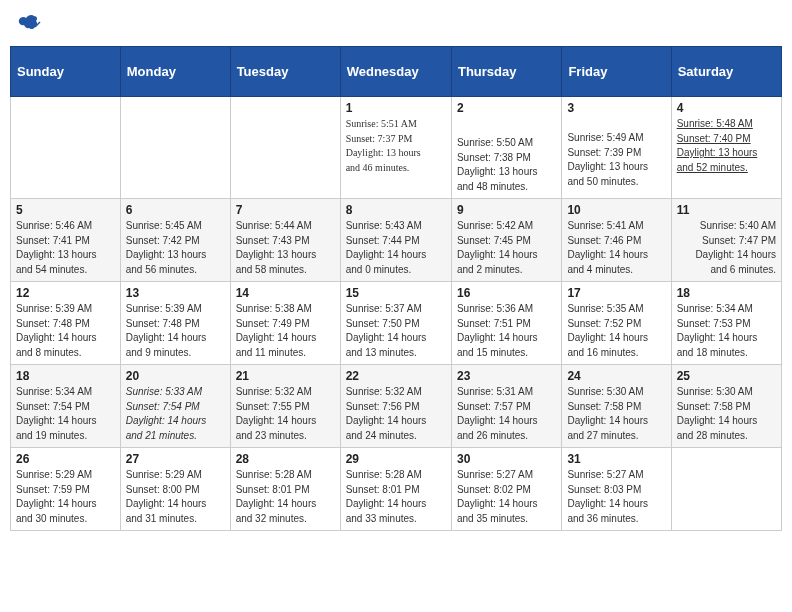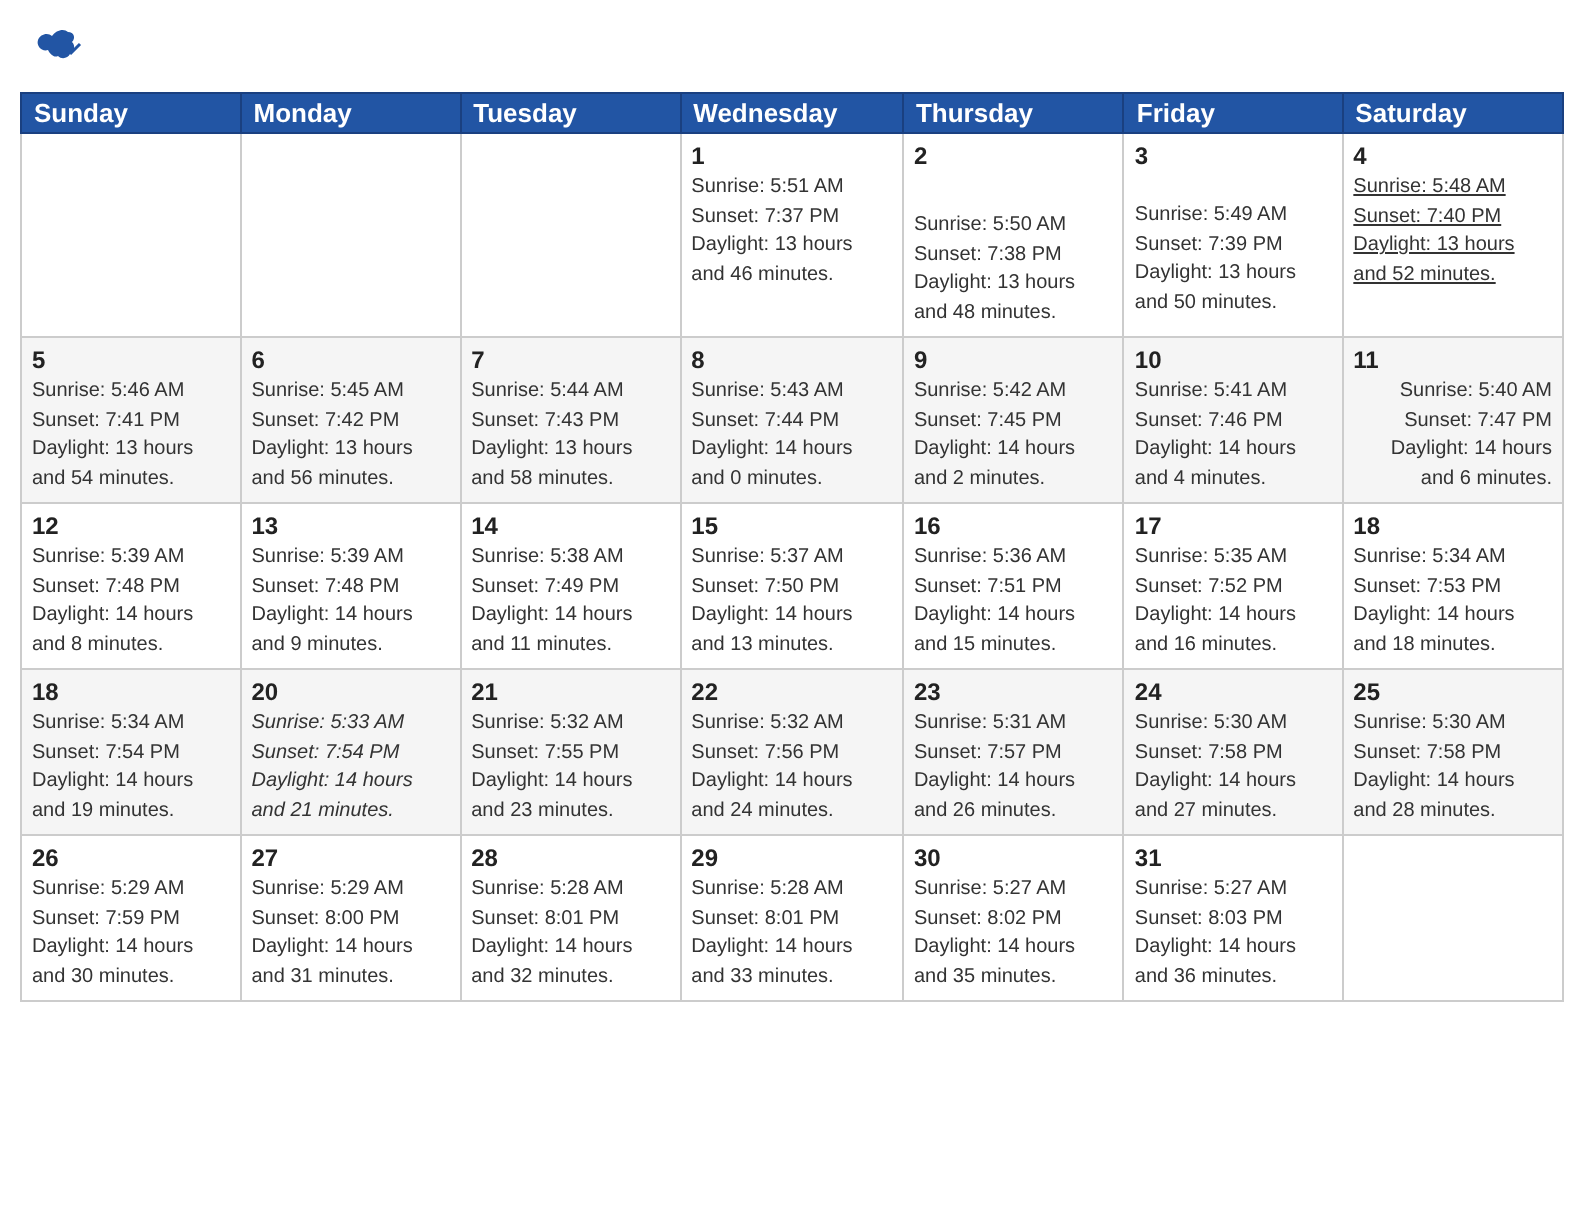--- a/index.html
+++ b/index.html
@@ -50,21 +50,21 @@
       width: 100%;
       border-collapse: collapse;
       border: 1px solid #ccc;
     }
     .calendar th {
       background: #2255a4;
       color: #fff;
       font-size: 13px;
       font-weight: bold;
       text-align: left;
-      padding: 2px 6px;
+      padding: 17px 6px;
       border: 1px solid #1a4080;
     }
     .calendar td {
       vertical-align: top;
       padding: 4px 5px;
       border: 1px solid #ccc;
       width: 113px;
       min-height: 80px;
       font-size: 10.5px;
       color: #222;
@@ -122,21 +122,21 @@
         <th>Saturday</th>
       </tr>
   </thead>
   <tbody id="calendar-body">
   <tr>
         <td class="empty"></td>
         <td class="empty"></td>
         <td class="empty"></td>
         <td>
           <span class="day-num">1</span>
-          <div class="day-info" style="white-space: pre-line;">Sunrise: 5:51 AM
+          <div class="day-info" style="white-space: pre-line; font-family: Liberation Serif, serif;">Sunrise: 5:51 AM
 Sunset: 7:37 PM
 Daylight: 13 hours
 and 46 minutes.</div>
         </td>
         <td>
           <span class="day-num">2</span>
           <div class="day-info" style="white-space: pre-line; margin-top: 21px;">Sunrise: 5:50 AM
 Sunset: 7:38 PM
 Daylight: 13 hours
 and 48 minutes.</div>

